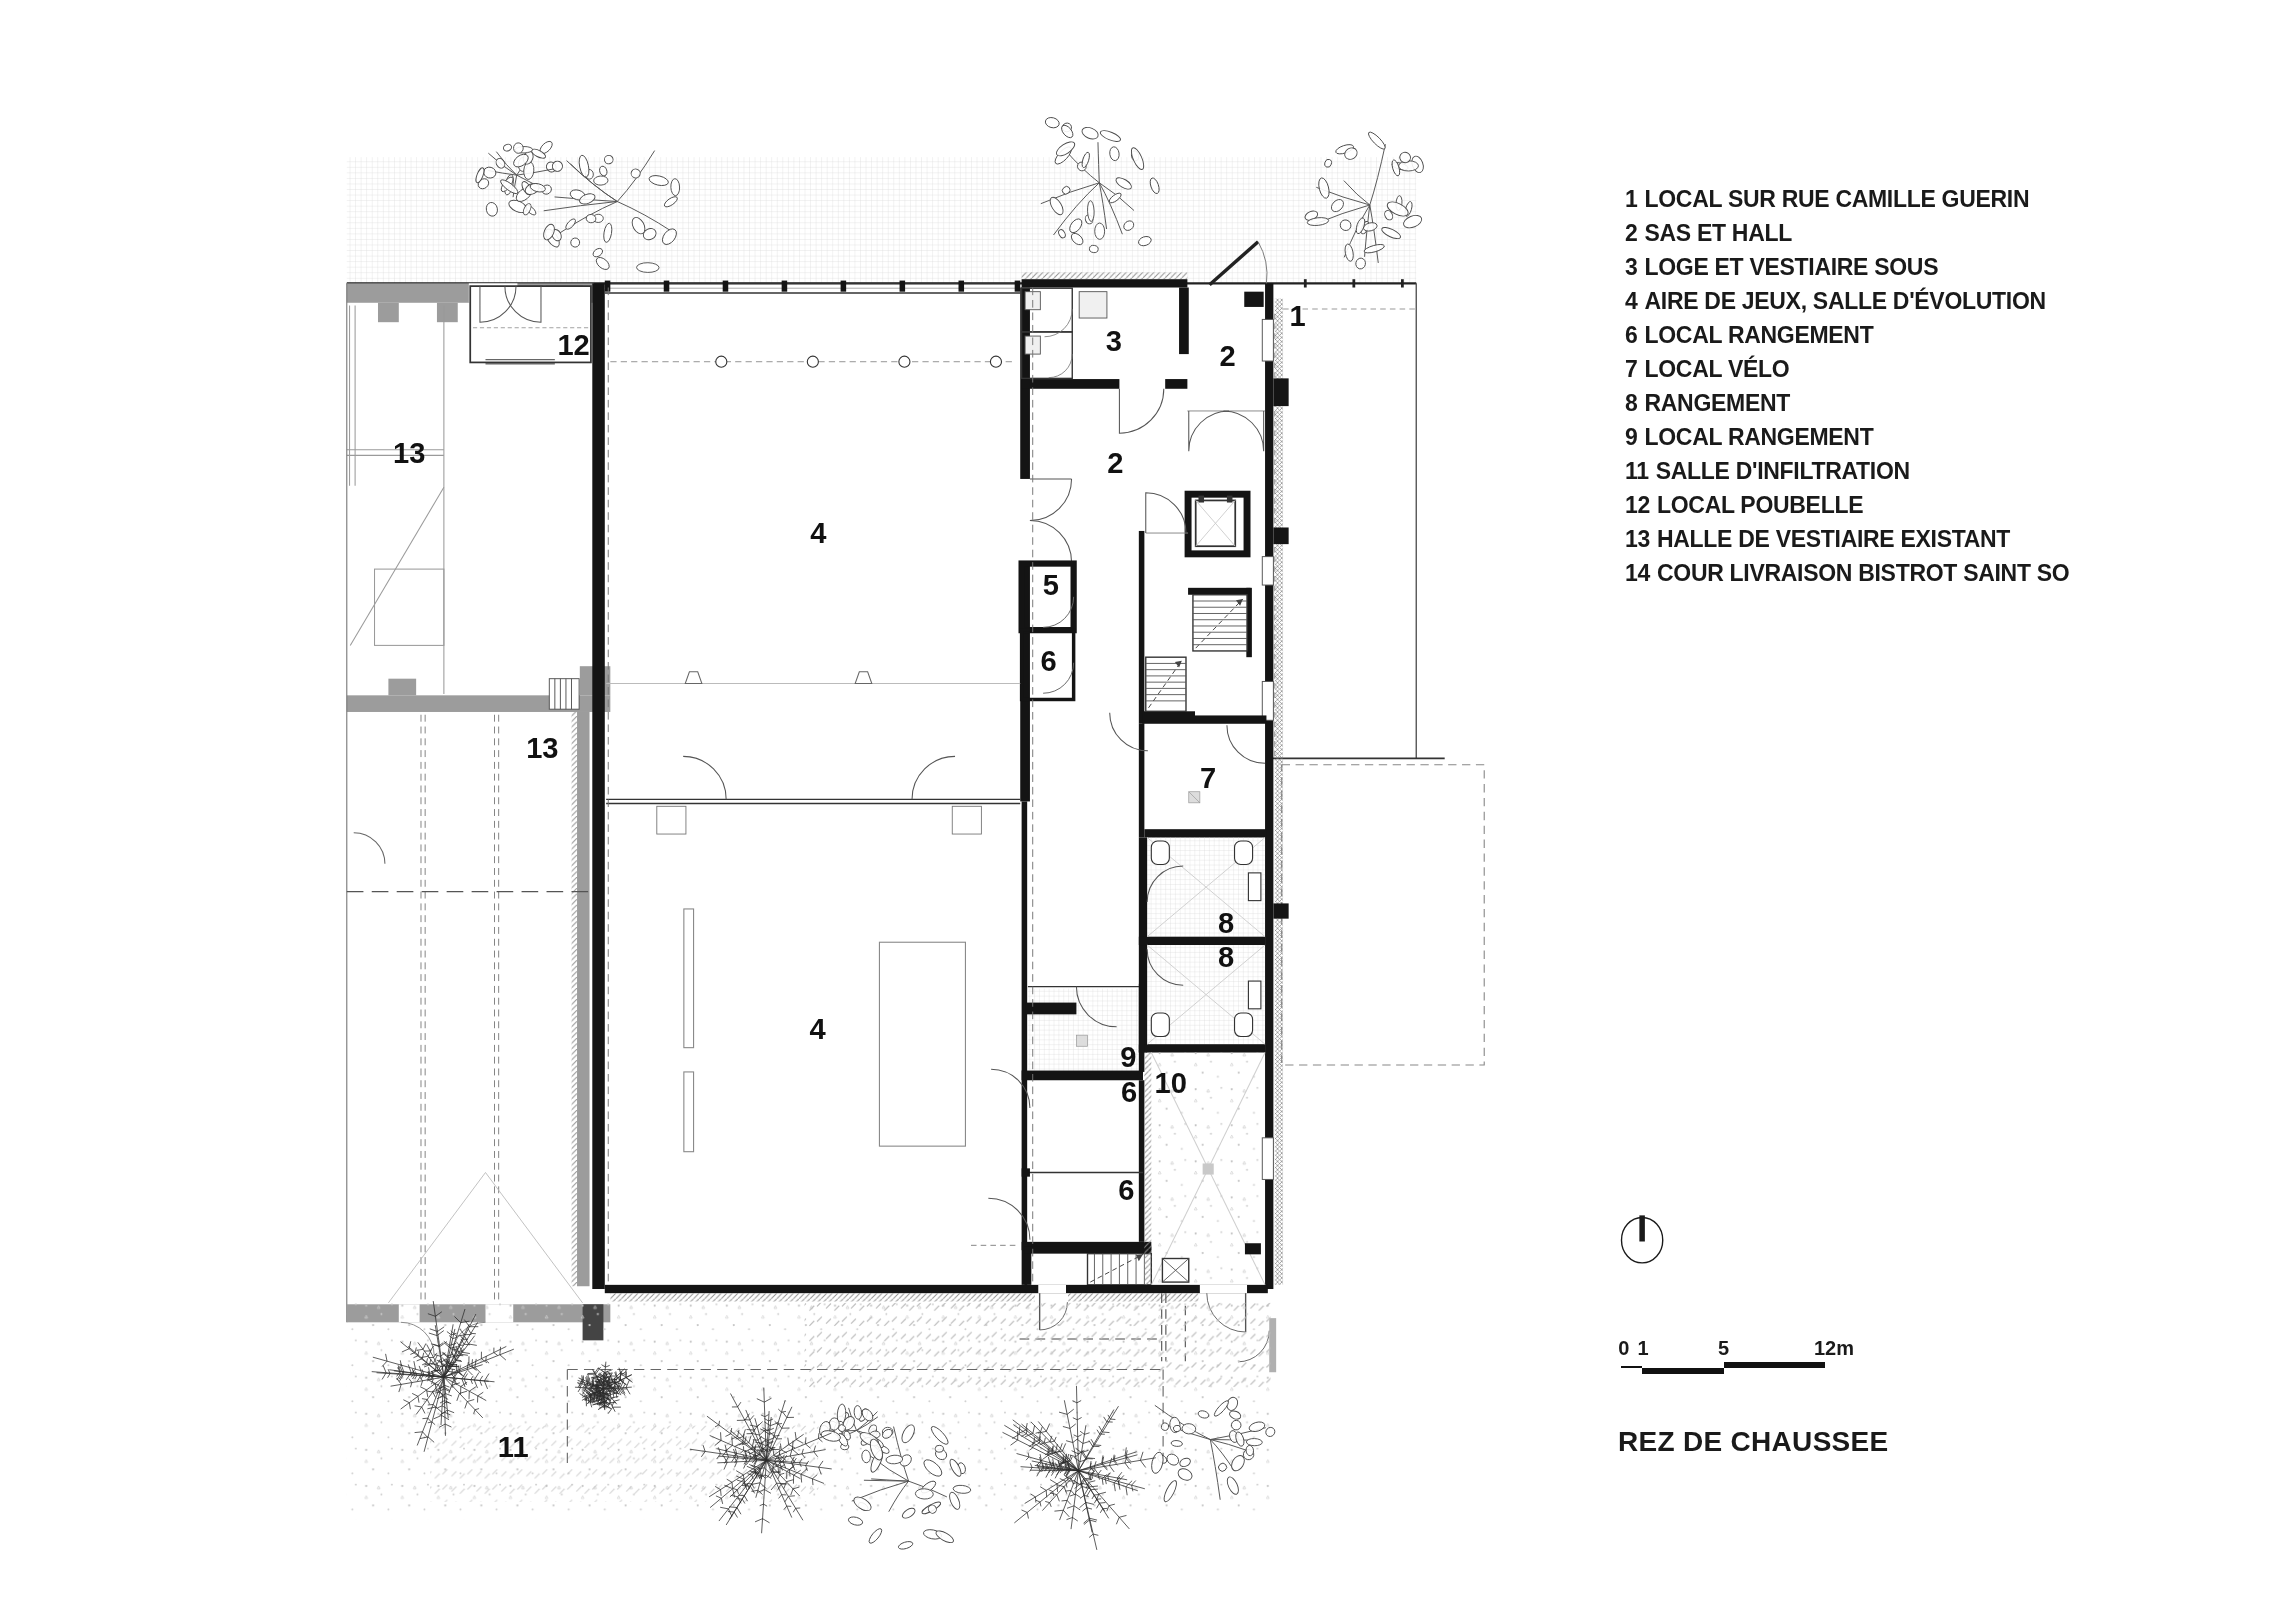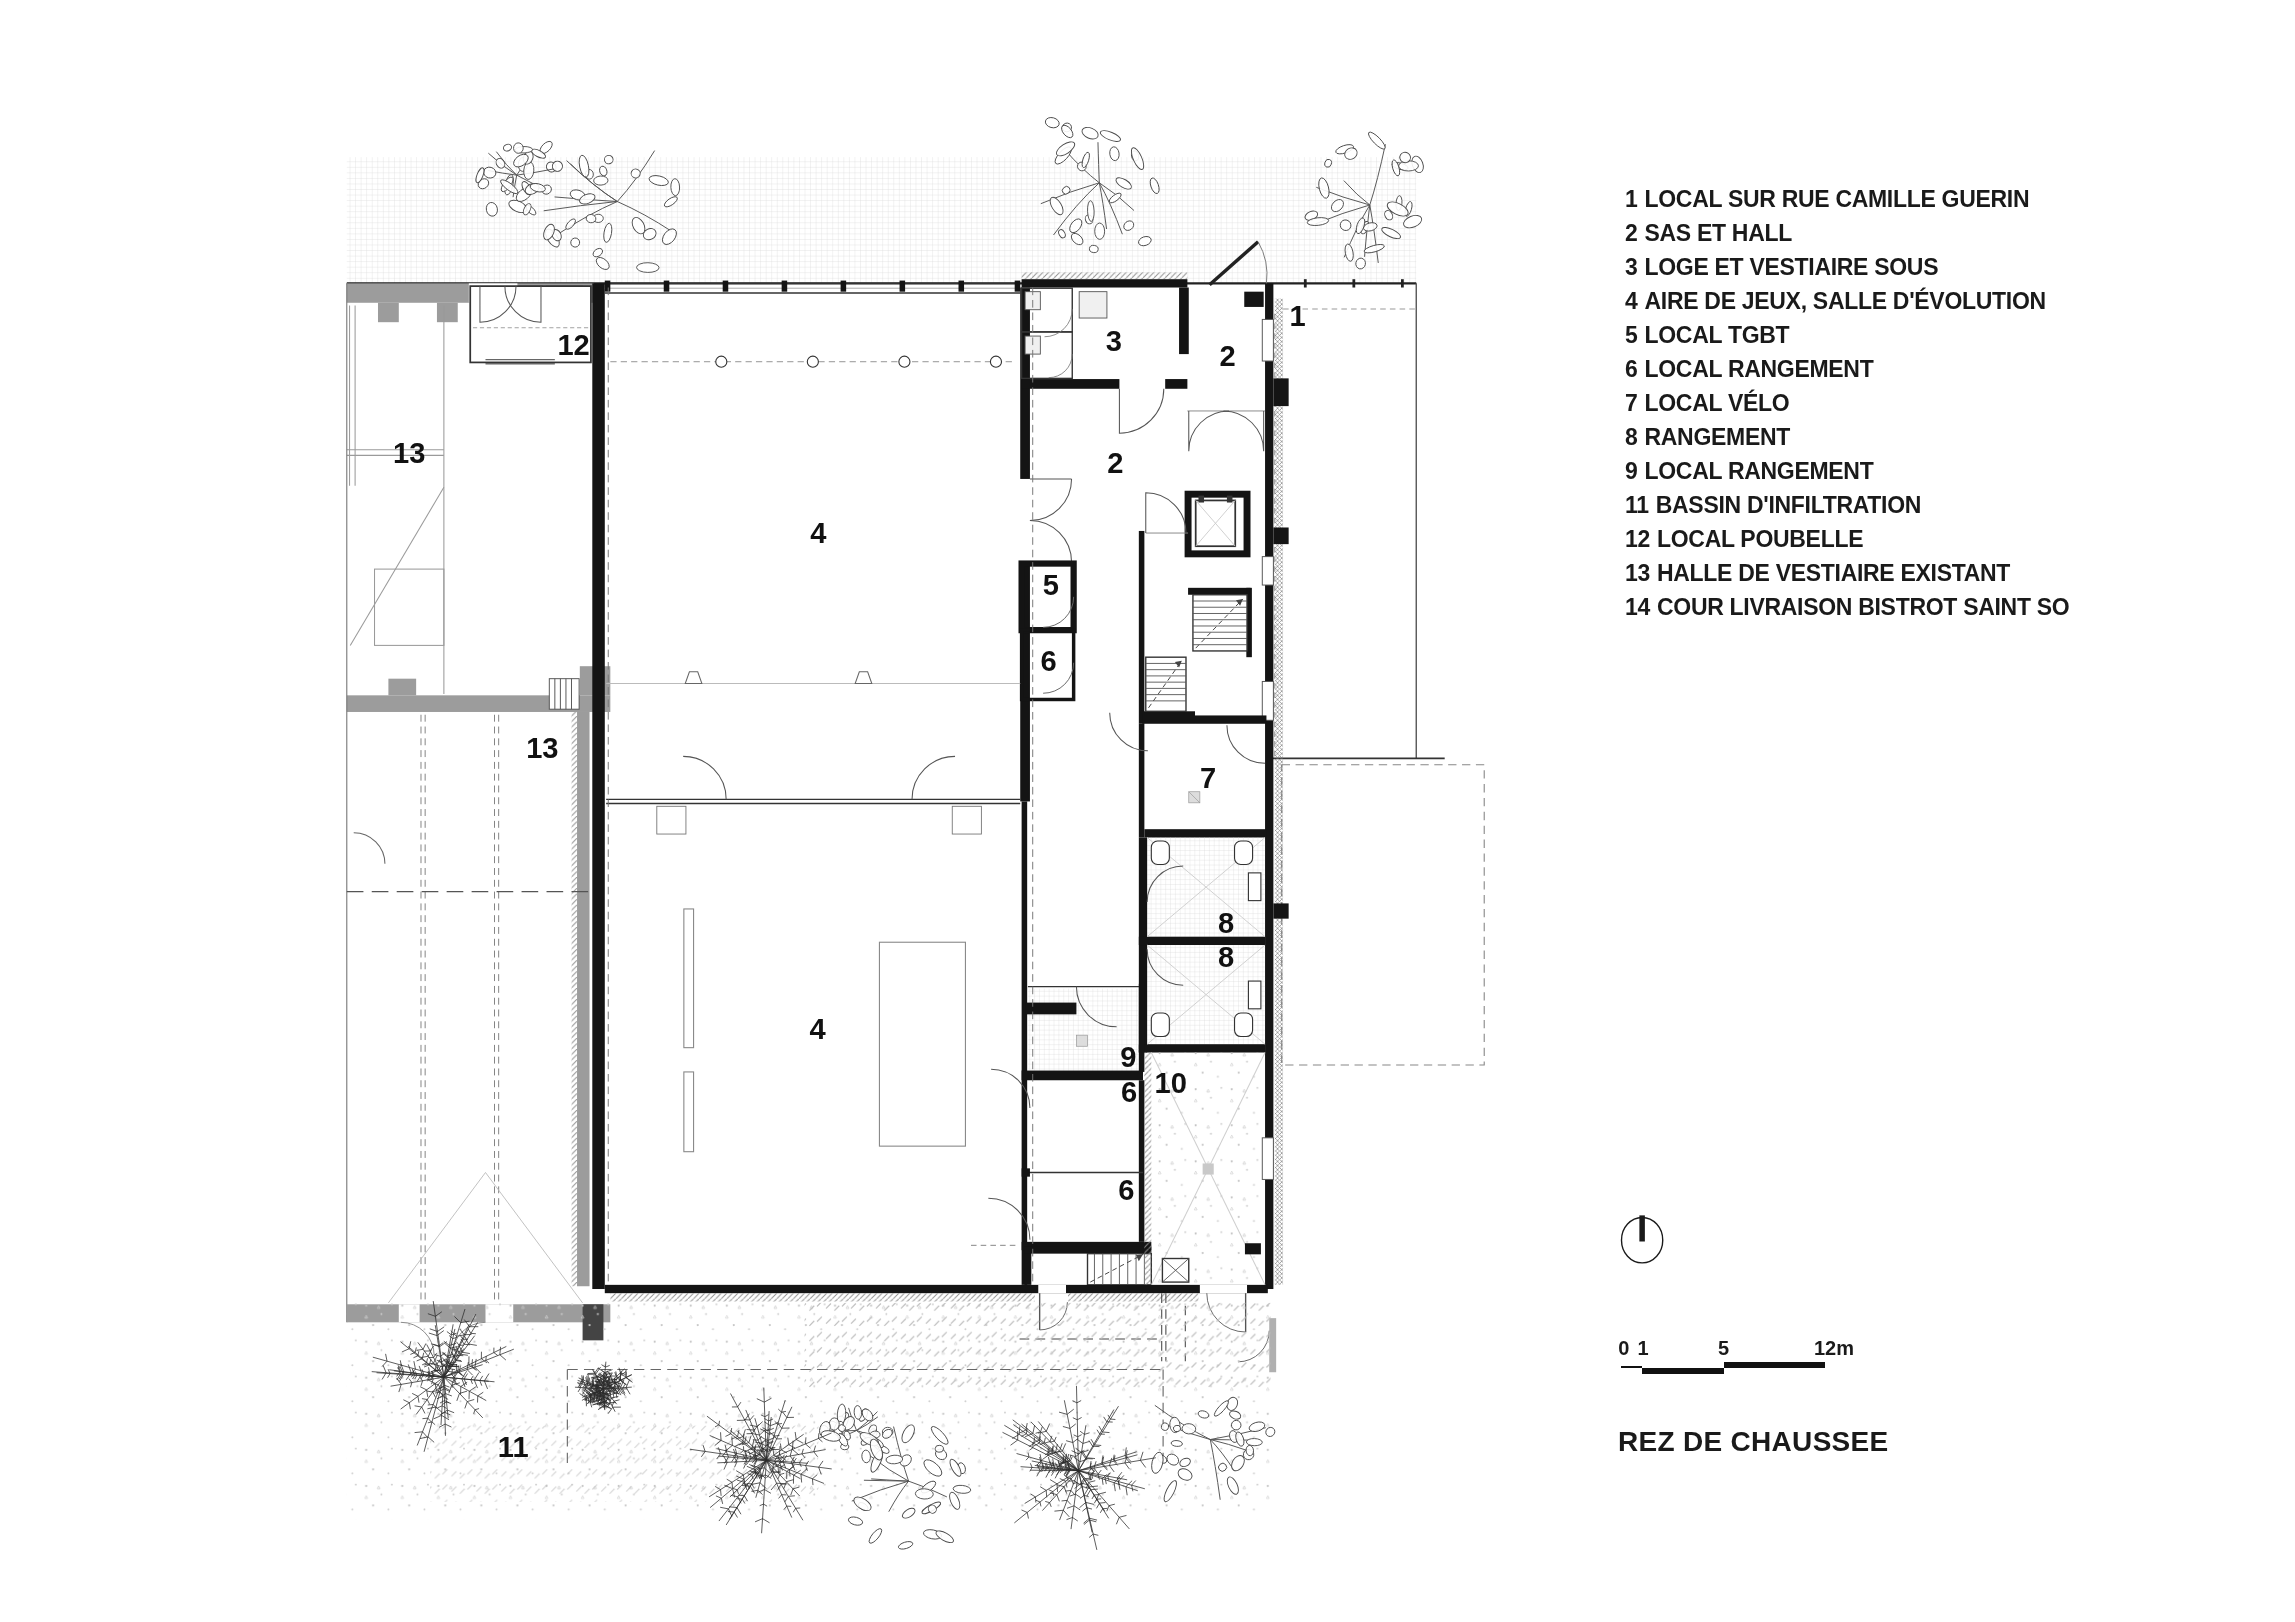--- a/index.html
+++ b/index.html
@@ -837,26 +837,25 @@
     <text class="rlab" x="1179" y="1497" font-size="42" text-anchor="middle">4</text>
     <text class="rlab" x="740" y="2100" font-size="42" text-anchor="middle">11</text>
   </g>
 </svg>
 
 <div class="legend">
   <div class="legend-row"><span class="num">1</span><span>LOCAL SUR RUE CAMILLE GUERIN</span></div>
   <div class="legend-row"><span class="num">2</span><span>SAS ET HALL</span></div>
   <div class="legend-row"><span class="num">3</span><span>LOGE ET VESTIAIRE SOUS</span></div>
   <div class="legend-row"><span class="num">4</span><span>AIRE DE JEUX, SALLE D'ÉVOLUTION</span></div>
-  <div class="legend-row"><span class="num">5</span><span>LOCAL TGBT</span></div>
   <div class="legend-row"><span class="num">6</span><span>LOCAL RANGEMENT</span></div>
   <div class="legend-row"><span class="num">7</span><span>LOCAL VÉLO</span></div>
   <div class="legend-row"><span class="num">8</span><span>RANGEMENT</span></div>
   <div class="legend-row"><span class="num">9</span><span>LOCAL RANGEMENT</span></div>
-  <div class="legend-row"><span class="num">11</span><span>BASSIN D'INFILTRATION</span></div>
+  <div class="legend-row"><span class="num">11</span><span>SALLE D'INFILTRATION</span></div>
   <div class="legend-row"><span class="num">12</span><span>LOCAL POUBELLE</span></div>
   <div class="legend-row"><span class="num">13</span><span>HALLE DE VESTIAIRE EXISTANT</span></div>
   <div class="legend-row"><span class="num">14</span><span>COUR LIVRAISON BISTROT SAINT SO</span></div>
 </div>
 
 <div class="north">
   <svg width="55" height="55" viewBox="0 0 80 80">
     <ellipse cx="38" cy="38" rx="30" ry="33" fill="none" stroke="#1a1a1a" stroke-width="2"></ellipse>
     <line x1="38" y1="2" x2="38" y2="40" stroke="#1a1a1a" stroke-width="8"></line>
   </svg>

